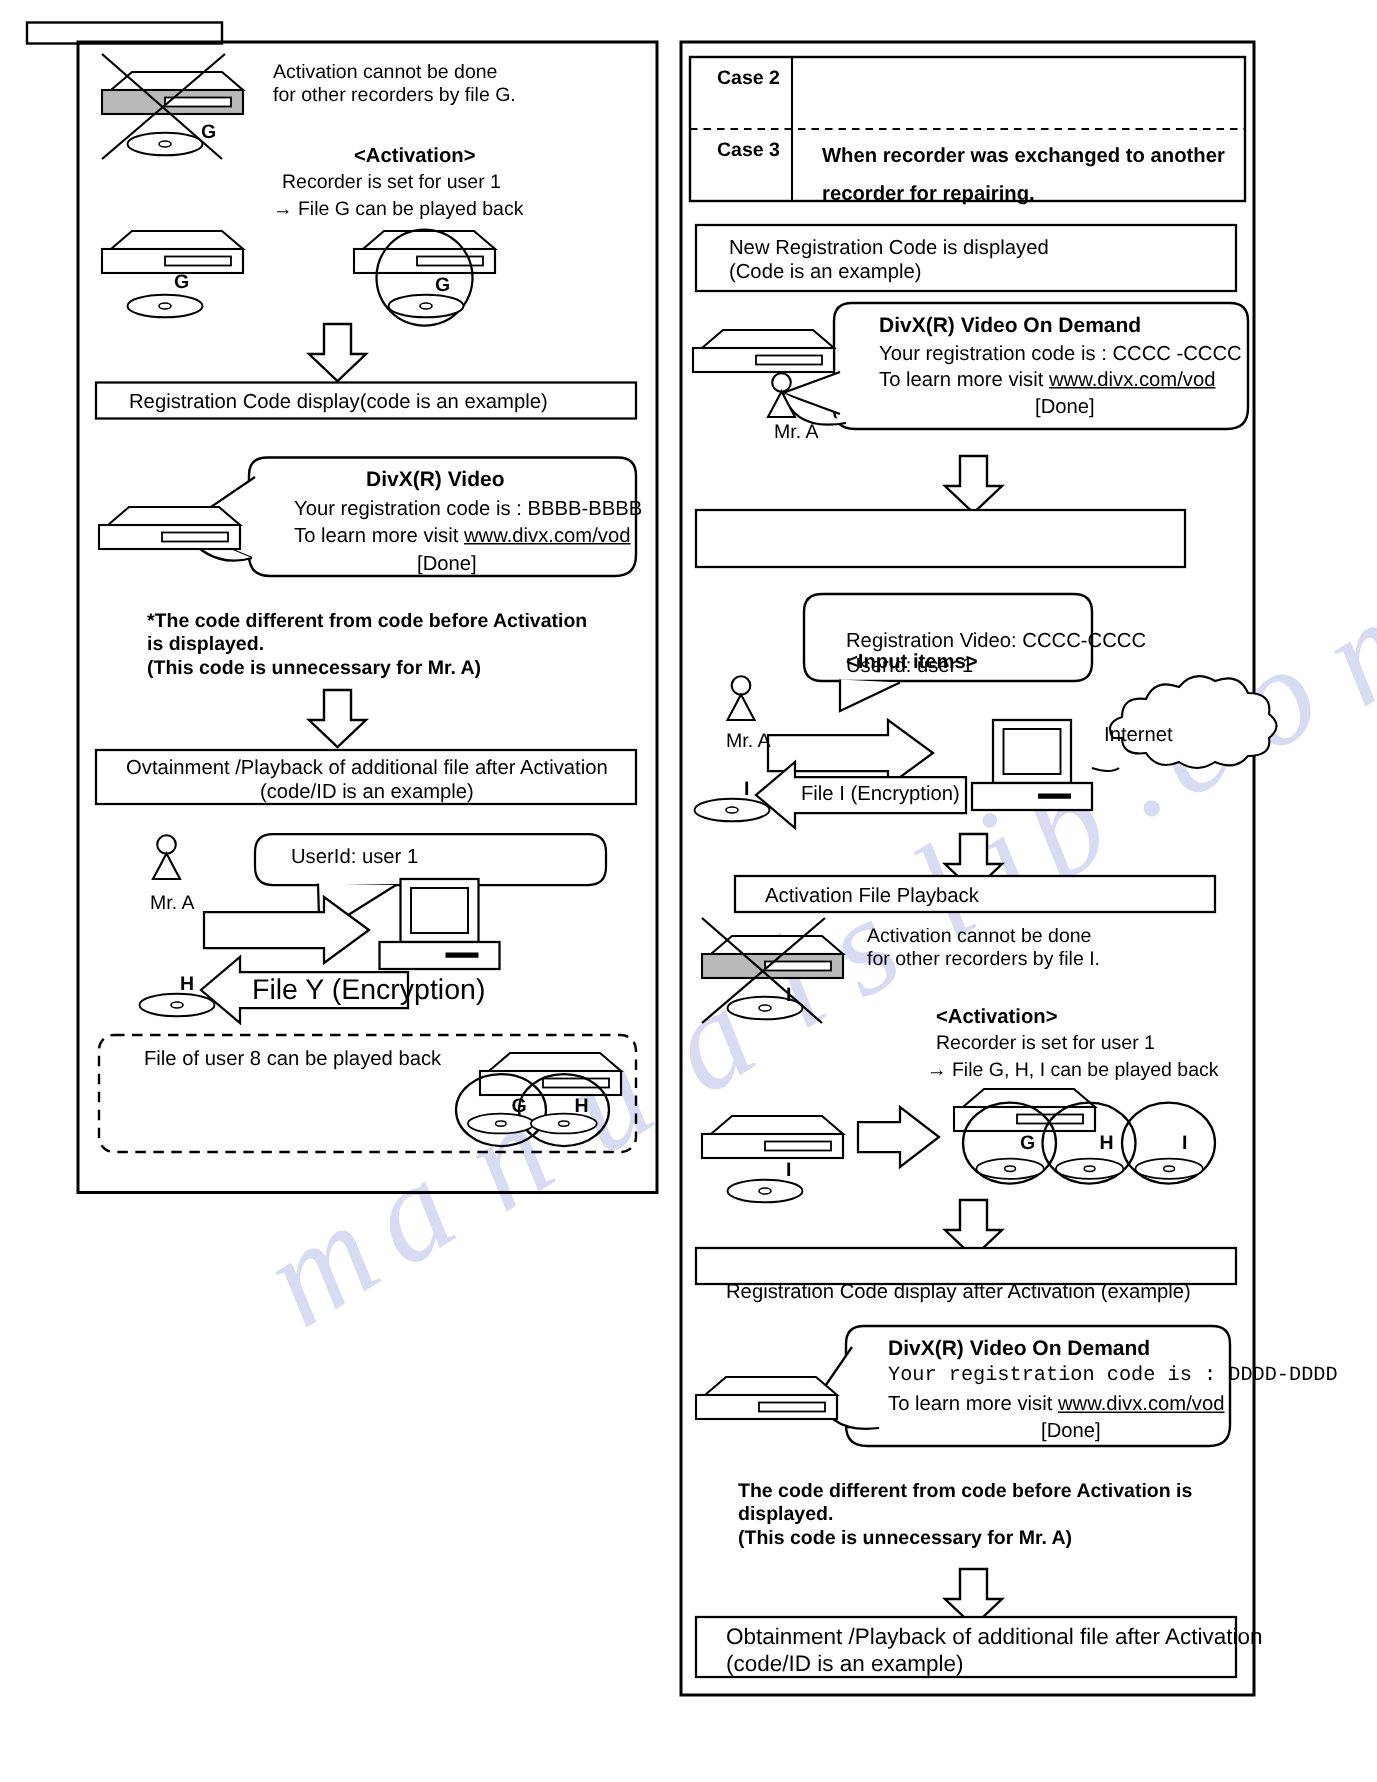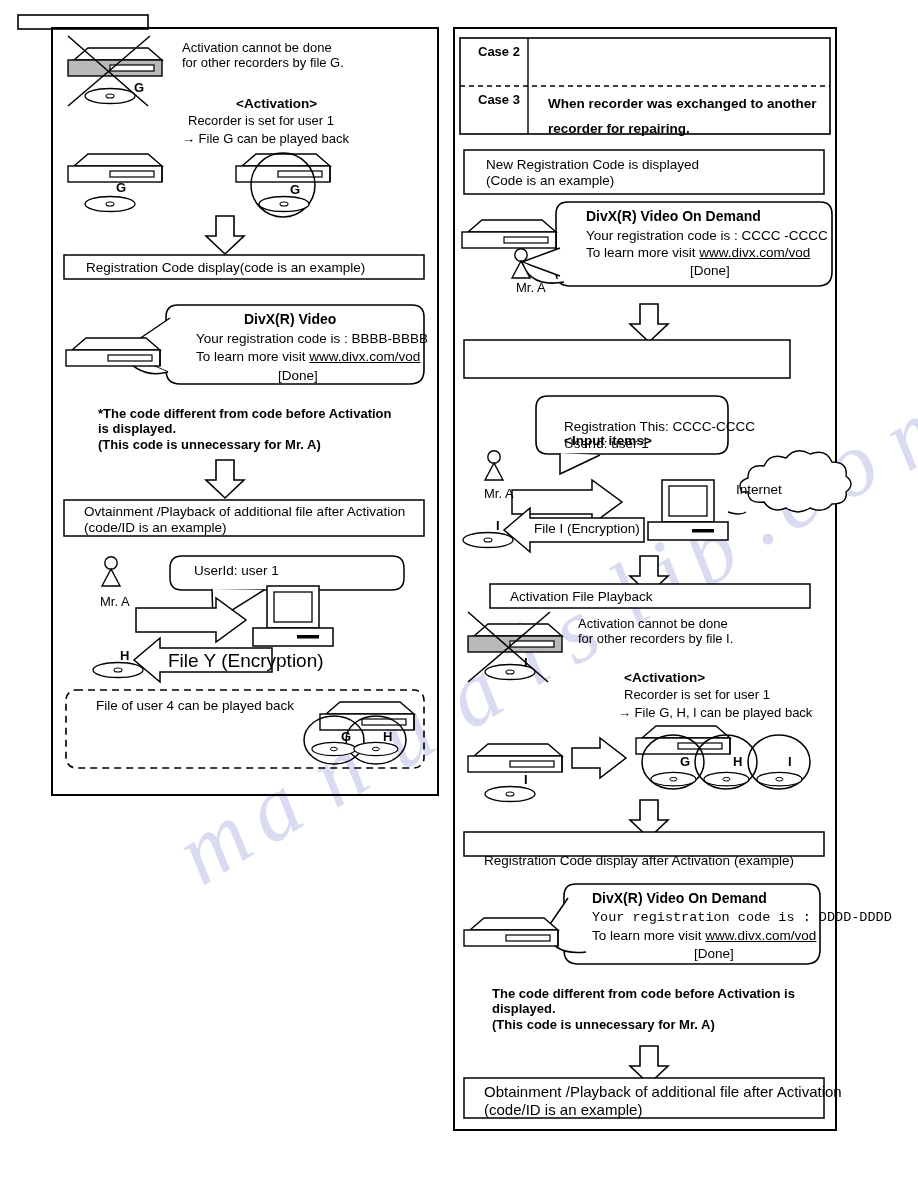--- a/index.html
+++ b/index.html
@@ -338,29 +338,29 @@
   <div class="abs" style="left:184px;top:331px;font-size:13.5px;">Your registration code is : BBBB-BBBB</div>
   <div class="abs" style="left:184px;top:349px;font-size:13.5px;white-space:nowrap;">
     <span>To learn more visit  </span><span class="u">www.divx.com/vod</span>
   </div>
   <div class="abs" style="left:266px;top:368px;font-size:13.5px;">[Done]</div>
 
   <div class="abs b t" style="left:86px;top:406px;font-size:13px;">*The code different from code before Activation
   is displayed.
   (This code is unnecessary for Mr. A)</div>
 
-  <div class="abs t" style="left:72px;top:504px;font-size:13.5px;">Ovtainment /Playback of additional file after Activation
+  <div class="abs t" style="left:72px;top:504px;font-size:13.5px;text-align:center;">Ovtainment /Playback of additional file after Activation
 (code/ID is an example)</div>
 
   <div class="abs" style="left:182px;top:563px;font-size:13.5px;">UserId: user 1</div>
   <div class="abs" style="left:88px;top:594px;font-size:13px;">Mr. A</div>
   <div class="abs" style="left:156px;top:650px;font-size:19px;">File Y (Encryption)</div>
   <div class="label" style="left:108px;top:648px;">H</div>
 
-  <div class="abs" style="left:84px;top:698px;font-size:13.5px;">File of user 4 can be played back</div>
+  <div class="abs" style="left:84px;top:698px;font-size:13.5px;">File of user 8 can be played back</div>
   <div class="label" style="left:329px;top:729px;">G</div>
   <div class="label" style="left:371px;top:729px;">H</div>
 
   <div class="abs b" style="left:466px;top:44px;font-size:13px;">Case 2</div>
 
   <div class="abs b" style="left:466px;top:92px;font-size:13px;">Case 3</div>
   <div class="abs b t" style="left:536px;top:92px;font-size:13.5px;line-height:1.85;">When recorder was exchanged to another
 recorder for repairing.</div>
 
   <div class="abs t" style="left:474px;top:157px;font-size:13.5px;">New  Registration Code    is displayed
@@ -370,21 +370,21 @@
   <div class="abs" style="left:574px;top:228px;font-size:13.5px;">Your registration code is : CCCC -CCCC</div>
   <div class="abs" style="left:574px;top:245px;font-size:13.5px;white-space:nowrap;">
     <span>To learn more visit </span><span class="u">www.divx.com/vod</span>
   </div>
   <div class="abs" style="left:678px;top:263px;font-size:13.5px;">[Done]</div>
 
   <div class="abs" style="left:504px;top:280px;font-size:13px;">Mr. A</div>
 
 
   <div class="abs b" style="left:552px;top:401px;font-size:13.5px;margin-top:32px;">&lt;Input items&gt;</div>
-  <div class="abs" style="left:552px;top:419px;font-size:13.5px;">Registration This: CCCC-CCCC</div>
+  <div class="abs" style="left:552px;top:419px;font-size:13.5px;">Registration Video: CCCC-CCCC</div>
   <div class="abs" style="left:552px;top:436px;font-size:13.5px;">UserId: user 1</div>
 
   <div class="abs" style="left:472px;top:486px;font-size:13px;">Mr. A</div>
   <div class="abs" style="left:724px;top:482px;font-size:13.5px;">Internet</div>
   <div class="abs" style="left:522px;top:521px;font-size:13.5px;">File I (Encryption)</div>
   <div class="label" style="left:484px;top:518px;">I</div>
 
   <div class="abs" style="left:498px;top:589px;font-size:13.5px;text-align:center;">Activation File Playback</div>
 
   <div class="abs t" style="left:566px;top:616px;font-size:13px;">Activation  cannot  be   done

